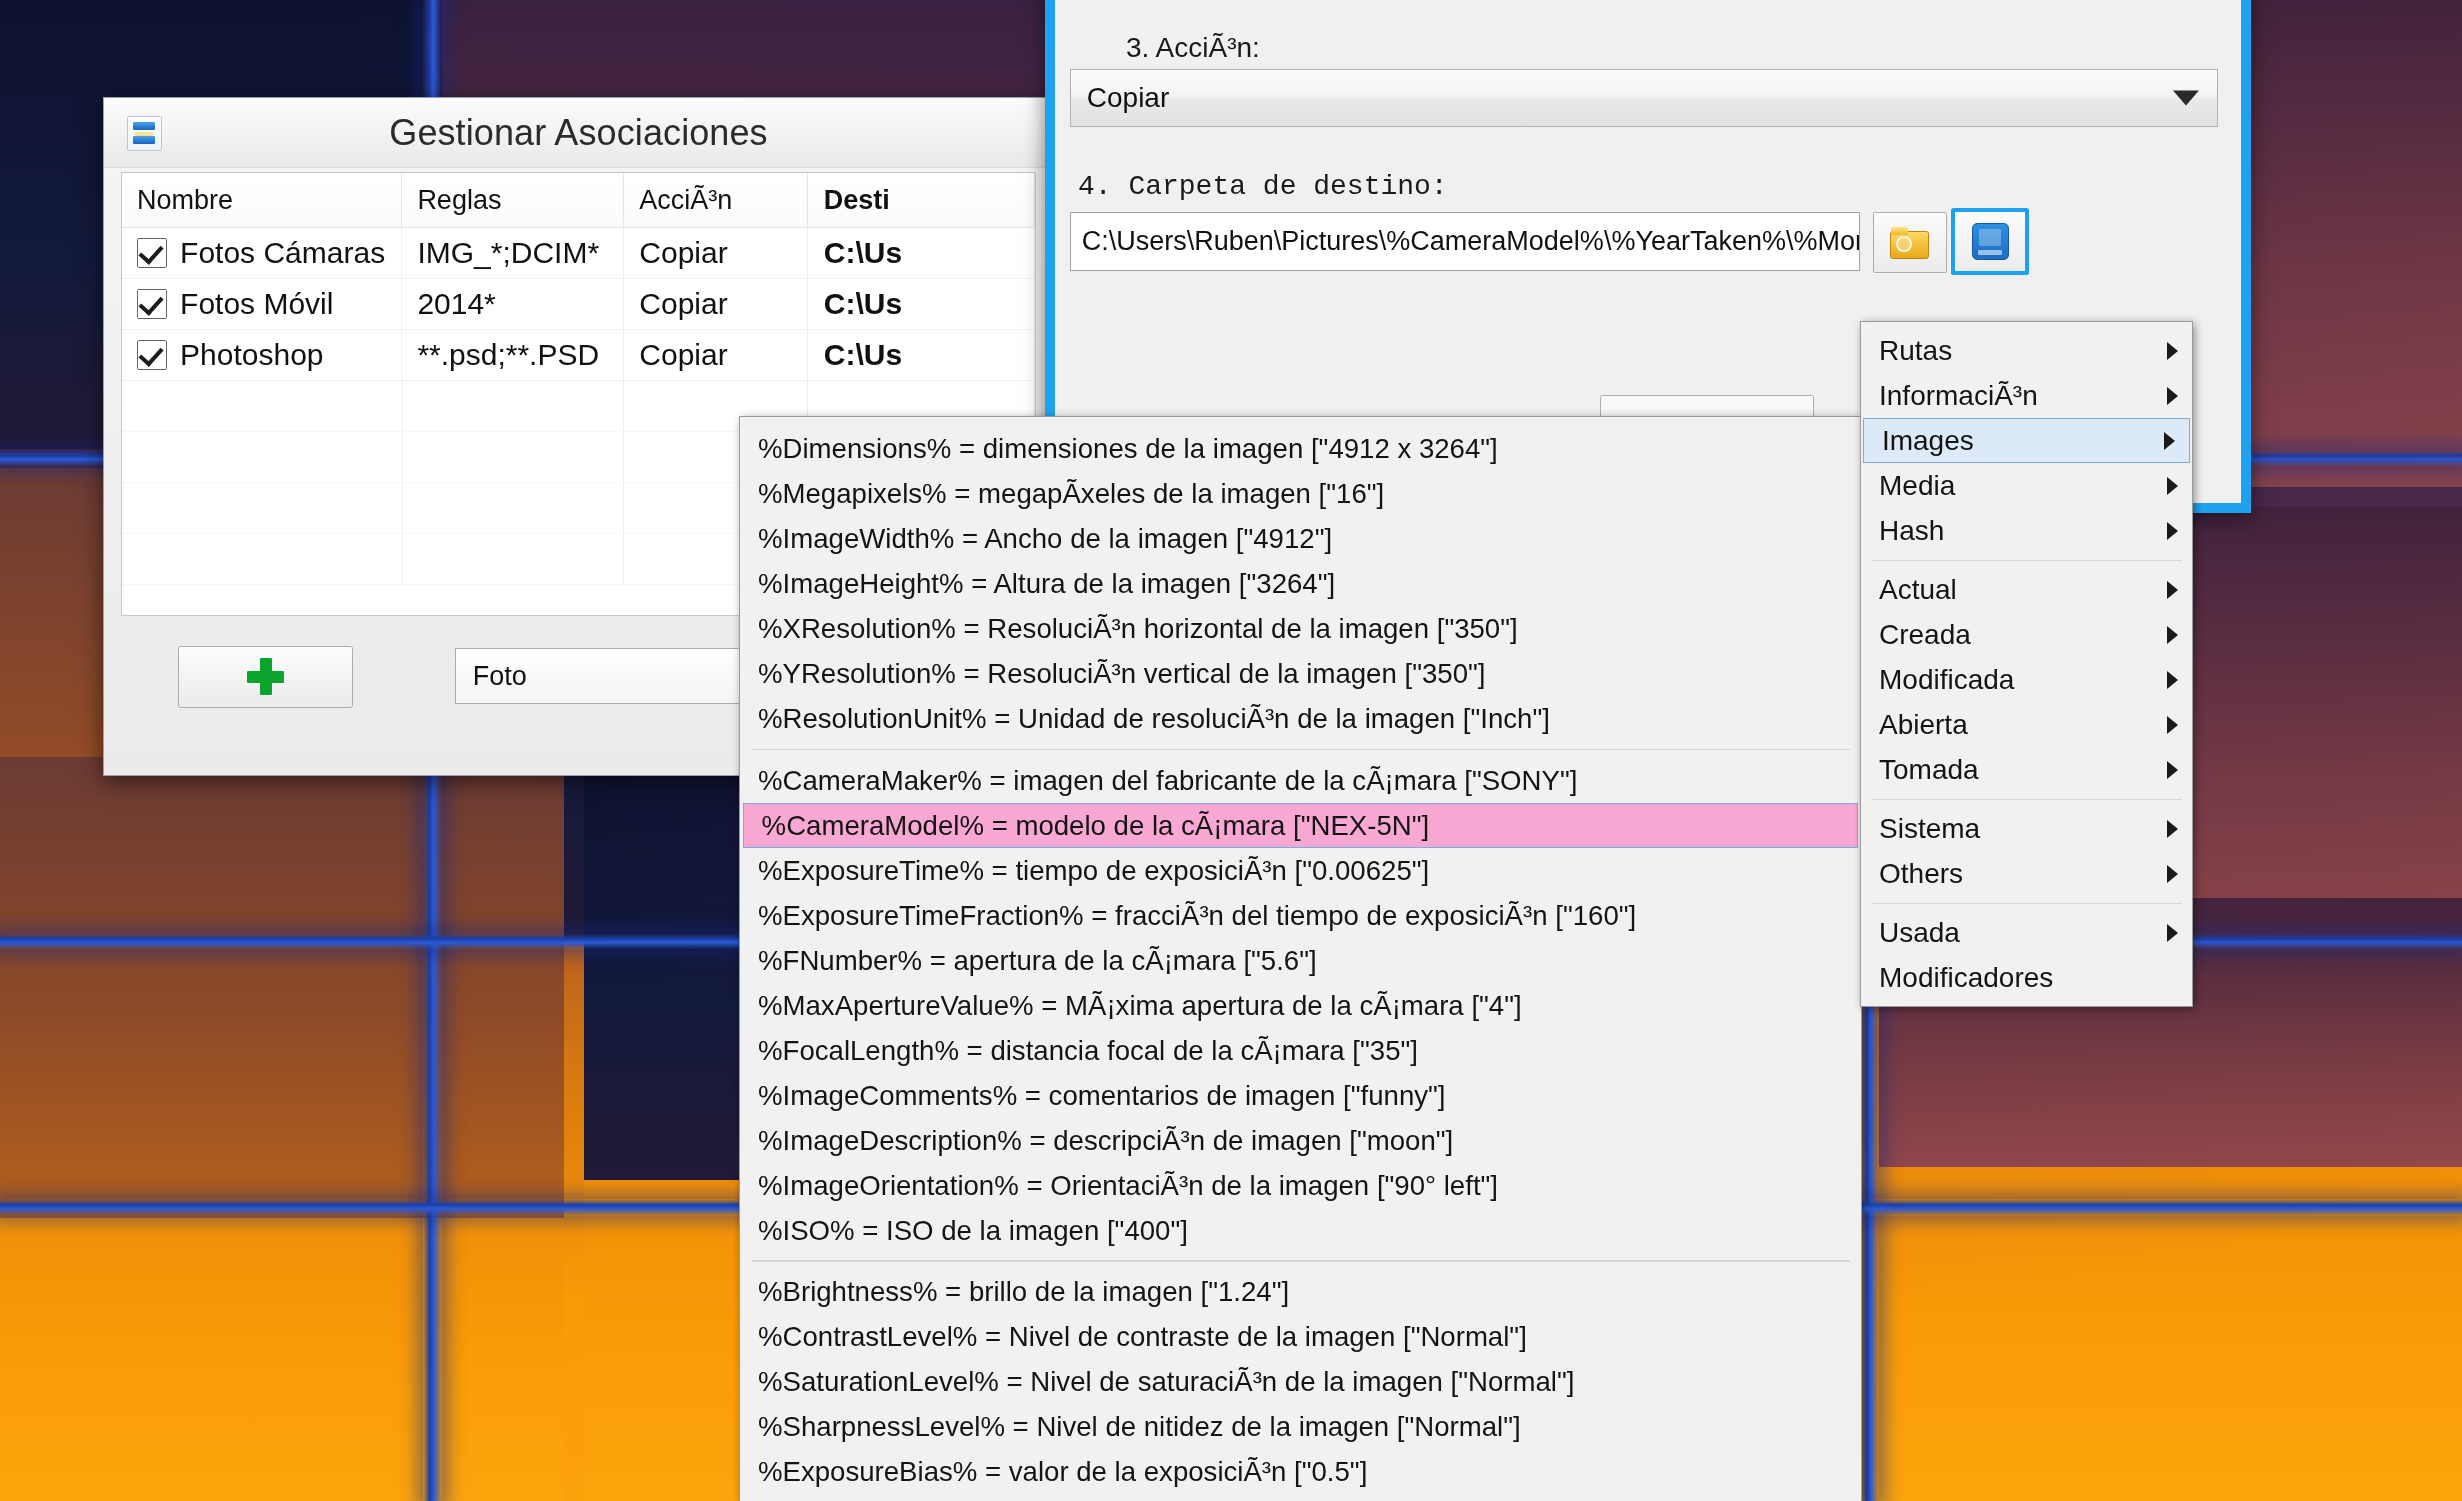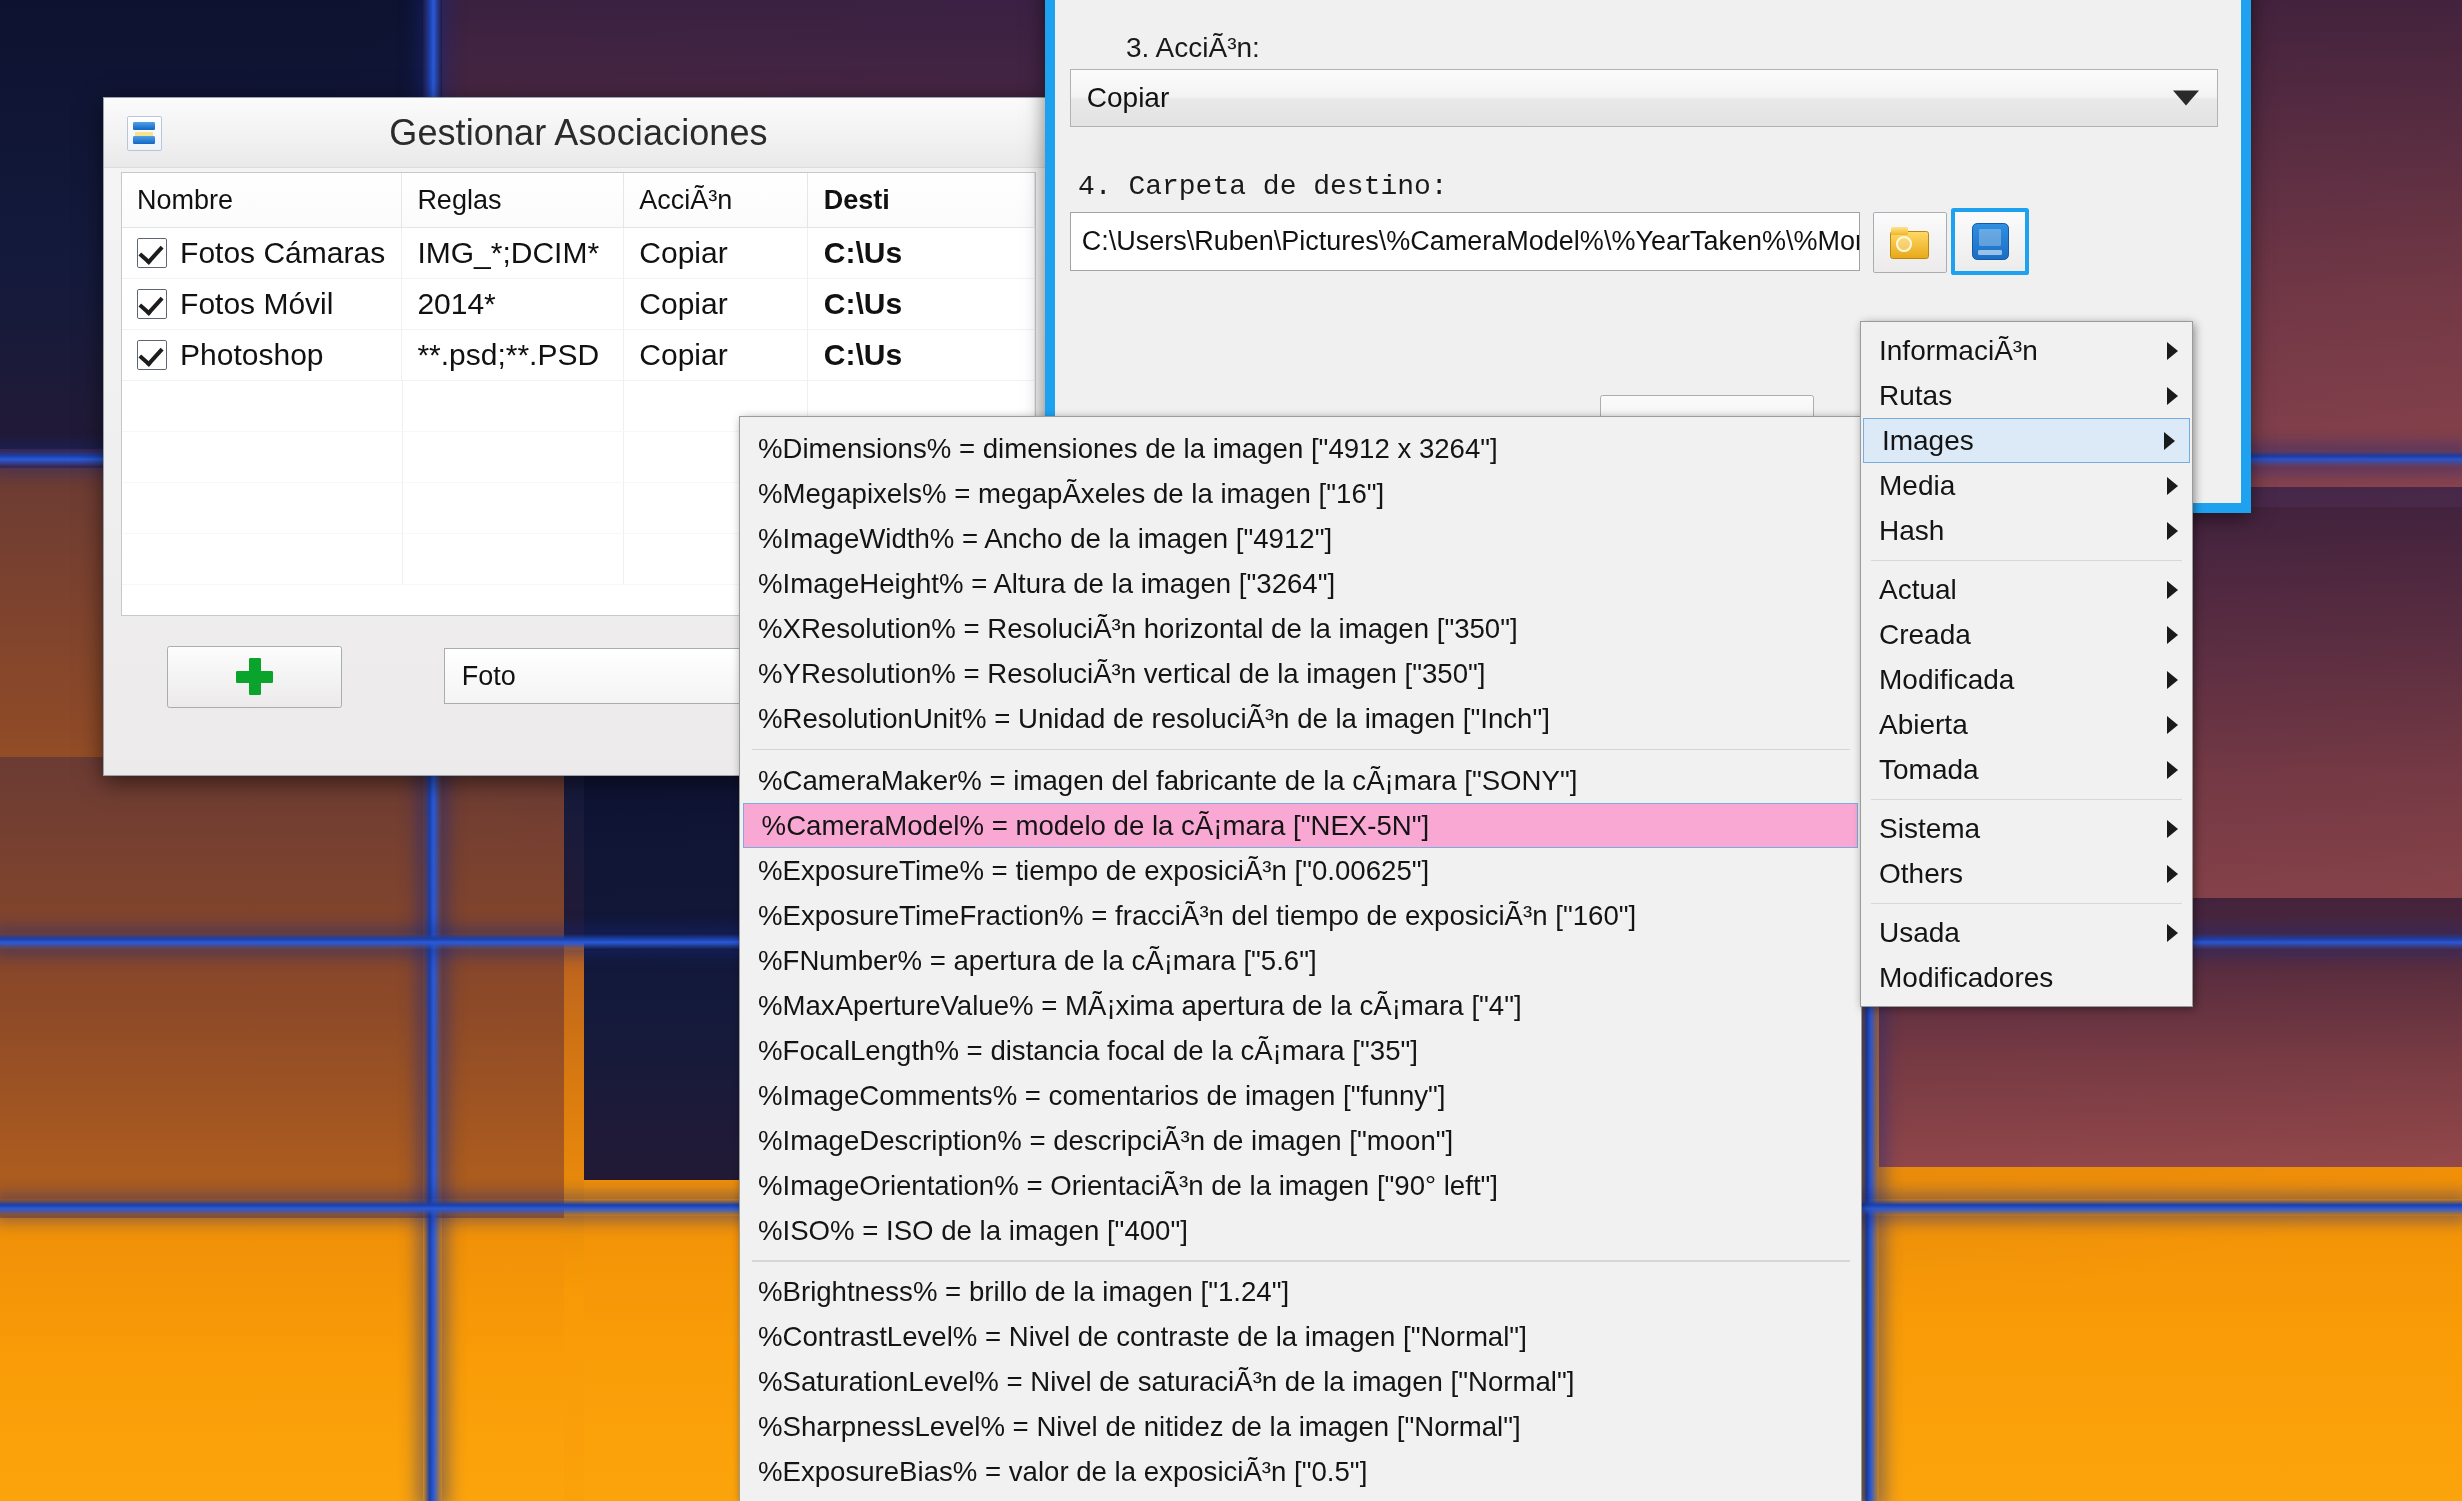--- a/index.html
+++ b/index.html
@@ -61,21 +61,21 @@
   .grid-row{display:flex;height:50px;border-bottom:0.6px solid #f0f2f4;}
   .grid-row .col{font-size:30px;color:#111;display:flex;align-items:center;padding-left:15.4px;
     border-right:0.6px solid #eef0f2;box-sizing:border-box;white-space:nowrap;overflow:hidden;}
   .c-name{width:333px;} .c-rules{width:263px;} .c-action{width:218px;} .c-dest{width:269px;font-weight:bold;}
   .grid-empty{height:50px;display:flex;border-bottom:0.6px solid #f6f7f8;}
   .grid-empty .col{border-right:0.6px solid #eef0f2;box-sizing:border-box;}
   .cb{width:28px;height:28px;border:1.9px solid #5d6672;background:#fff;border-radius:1.9px;
       margin-right:13px;position:relative;flex:none;}
   .cb:after{content:"";position:absolute;left:5.8px;top:1.9px;width:10.3px;height:18px;
       border:solid #1c1c1c;border-width:0 4.5px 4.5px 0;transform:rotate(42deg);}
-  #assoc-bottom{position:absolute;left:12px;right:16.7px;top:531px;height:122px;}
+  #assoc-bottom{position:absolute;left:23px;right:16.7px;top:531px;height:122px;}
   #add-btn{position:absolute;left:51px;top:16.7px;width:173px;height:60px;
     background:linear-gradient(180deg,#fdfdfd,#eceaea);border:0.6px solid #a8adb3;border-radius:2.6px;
     display:flex;align-items:center;justify-content:center;}
   .plus{position:relative;width:37px;height:37px;}
   .plus:before,.plus:after{content:"";position:absolute;background:#0aa32c;border-radius:1.3px;}
   .plus:before{left:13px;top:0;width:11.5px;height:37px;}
   .plus:after{left:0;top:13px;width:37px;height:11.5px;}
   #foto-field{position:absolute;left:328px;top:19px;width:628px;height:56px;
     background:linear-gradient(180deg,#ffffff,#f4f4f4);border:0.6px solid #a8adb3;
     display:flex;align-items:center;padding-left:16.7px;box-sizing:border-box;
@@ -328,25 +328,25 @@
   <div class="vitem">%Brightness% = brillo de la imagen ["1.24"]</div>
   <div class="vitem">%ContrastLevel% = Nivel de contraste de la imagen ["Normal"]</div>
   <div class="vitem">%SaturationLevel% = Nivel de saturaciÃ³n de la imagen ["Normal"]</div>
   <div class="vitem">%SharpnessLevel% = Nivel de nitidez de la imagen ["Normal"]</div>
   <div class="vitem">%ExposureBias% = valor de la exposiciÃ³n ["0.5"]</div>
   <div class="vitem">%ExposureMode% = Modo de exposiciÃ³n ["Manual"]</div>
 </div>
 
 <div id="cat-menu">
   <div class="citem">
+    <span>Rutas</span>
+    <span class="carrow"></span>
+  </div>
+  <div class="citem">
     <span>InformaciÃ³n</span>
-    <span class="carrow"></span>
-  </div>
-  <div class="citem">
-    <span>Rutas</span>
     <span class="carrow"></span>
   </div>
   <div class="citem sel">
     <span>Images</span>
     <span class="carrow"></span>
   </div>
   <div class="citem">
     <span>Media</span>
     <span class="carrow"></span>
   </div>

